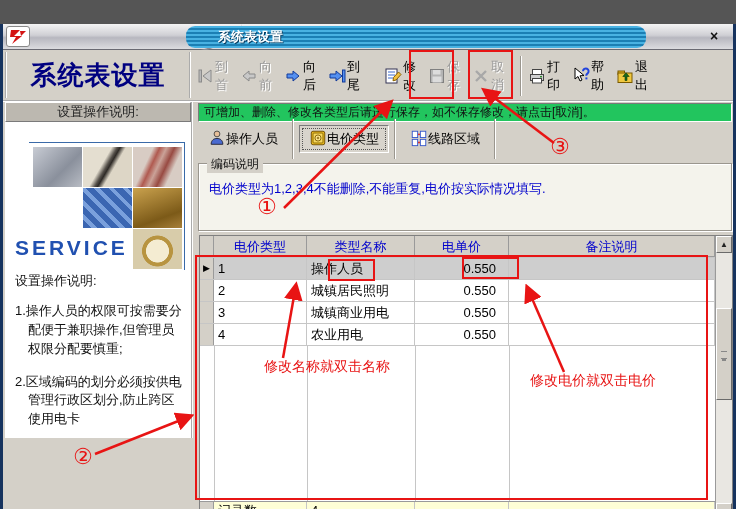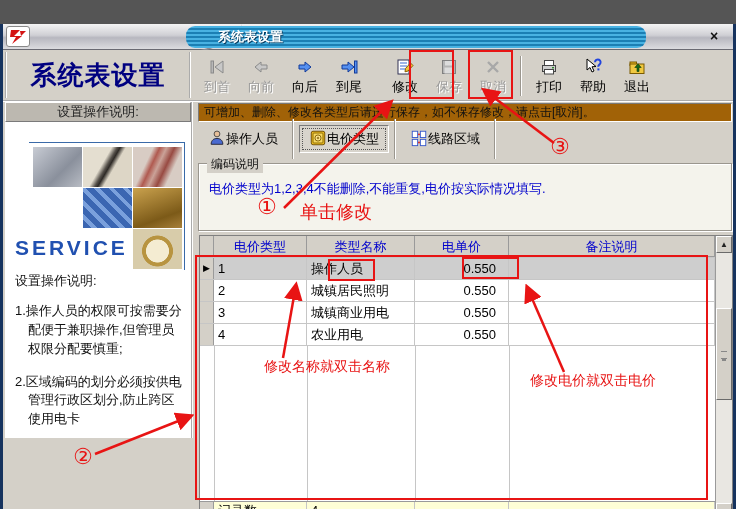--- a/index.html
+++ b/index.html
@@ -20,21 +20,21 @@
         text-shadow:1px 1px 0 #083a5c;}
   .closebtn{position:absolute;right:10px;top:4px;width:18px;height:16px;color:#111;
         font-size:14px;font-weight:bold;text-align:center;line-height:16px;cursor:default;}
   
   .toolrow{position:absolute;left:0;top:26px;width:730px;height:52px;background:#d4d0c8;
            border-bottom:2px groove #fff;}
   .apptitle{position:absolute;left:2px;top:2px;width:186px;height:46px;text-align:center;
            line-height:46px;font-size:26px;font-weight:bold;color:#000080;letter-spacing:1px;
            border-left:2px groove #fff;border-right:2px groove #fff;}
   .toolbar{position:absolute;left:192px;top:1px;height:50px;display:flex;align-items:center;}
-  .tbtn{width:44px;height:48px;display:flex;flex-direction:column;align-items:center;
+  .tbtn{width:44px;height:48px;display:flex;flex-direction:row;align-items:center;
         justify-content:center;font-size:13px;color:#000;}
   .tbtn .ticon{height:22px;display:flex;align-items:center;}
   .tbtn.disabled{color:#9a9a9a;text-shadow:1px 1px 0 #fff;}
   .tsep{width:2px;height:40px;border-left:1px solid #9a968e;border-right:1px solid #fff;margin:0 5px;}
   .gap{width:12px;}
   
   .sidebar{position:absolute;left:2px;top:78px;width:188px;height:336px;background:#fff;
            border-right:2px groove #fff;}
   .sb-header{position:absolute;left:0;top:0;width:186px;height:20px;background:#bcb8b0;
            border:1px solid;border-color:#fff #7a7a7a #7a7a7a #fff;text-align:center;
@@ -48,21 +48,21 @@
   .ph3{left:128px;top:23px;background:linear-gradient(115deg,#d8ccc4 30%,#b05a50 40%,#caa298 50%,#984a42 62%,#d8ccc4 75%);}
   .ph4{left:78px;top:64px;background:repeating-linear-gradient(45deg,#3b66b2 0 6px,#7aa0dc 6px 10px);}
   .ph5{left:128px;top:64px;background:linear-gradient(160deg,#caa24e,#7c5a18 70%,#a8803a);}
   .ph6{left:128px;top:105px;background:radial-gradient(circle at 50% 55%,#f4ecd2 0 34%,#b89440 36% 46%,#d8ccaa 48%);}
   .service{position:absolute;left:10px;top:112px;font-size:21px;font-weight:bold;color:#2050b0;
            letter-spacing:3px;}
   .sb-text{position:absolute;left:10px;top:170px;width:172px;font-size:13px;color:#111;}
   .sb-text .t{margin-bottom:12px;}
   .sb-text p{margin:0 0 14px 0;padding-left:1em;text-indent:-1em;line-height:1.45;}
   
-  .infobar{position:absolute;left:195px;top:79px;width:534px;height:19px;background:#a16207;
+  .infobar{position:absolute;left:195px;top:79px;width:534px;height:19px;background:#22c55e;
            border:1px solid;border-color:#7a7a7a #fff #fff #7a7a7a;font-size:12px;color:#111;
            line-height:17px;padding-left:5px;white-space:nowrap;overflow:hidden;}
   .tabs{position:absolute;left:196px;top:100px;height:30px;display:flex;align-items:center;}
   .tab{height:28px;display:flex;align-items:center;padding:0 9px;font-size:13px;color:#000;}
   .tab.selected{border:1px solid;border-color:#7a7a7a #fff #fff #7a7a7a;background:#d8d4cc;
            outline:1px dotted #555;outline-offset:-4px;}
   .groupbox{position:absolute;left:195px;top:139px;width:534px;height:68px;background:#f4f3ec;
            border:1px solid #9a968e;box-shadow:1px 1px 0 #fff, inset 1px 1px 0 #fff;}
   .gb-title{position:absolute;left:8px;top:-8px;background:#d4d0c8;padding:0 4px;font-size:12px;color:#111;}
   .gb-text{position:absolute;left:10px;top:16px;font-size:13px;color:#0000cc;}
@@ -335,21 +335,20 @@
     <div class="vscroll">
       <div class="sbtn" style="top:0">▲</div>
       <div class="sthumb"></div>
       <div class="sbtn" style="bottom:0">▼</div>
     </div>
   </div>
 
   <div class="bottomframe"></div>
 
   <div class="ann circled" style="left:254px;top:172px;">①</div>
-  <div class="ann" style="left:297px;top:176px;font-size:18px;">单击修改</div>
   <div class="ann circled" style="left:70px;top:422px;">②</div>
   <div class="ann circled" style="left:547px;top:112px;">③</div>
   <div class="ann" style="left:261px;top:334px;font-size:14px;">修改名称就双击名称</div>
   <div class="ann" style="left:527px;top:348px;font-size:14px;">修改电价就双击电价</div>
 
   <svg class="overlay" width="736" height="509">
     <defs>
       <marker id="arr" viewBox="0 0 10 10" refX="8" refY="5" markerWidth="7.5" markerHeight="7.5" orient="auto">
         <path d="M0 0 L10 5 L0 10 Z" fill="#e81414"></path>
       </marker>

